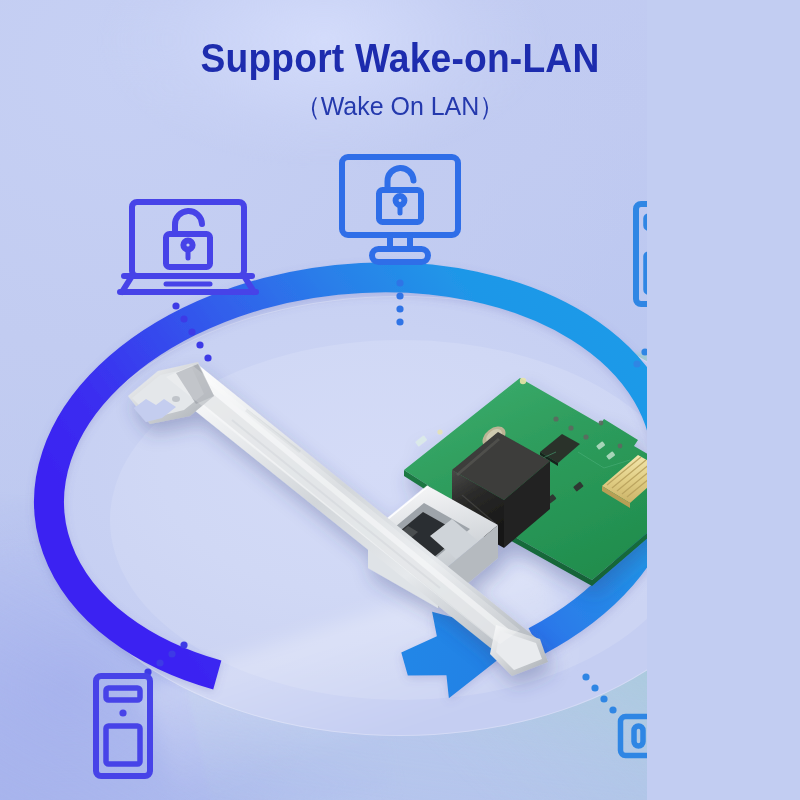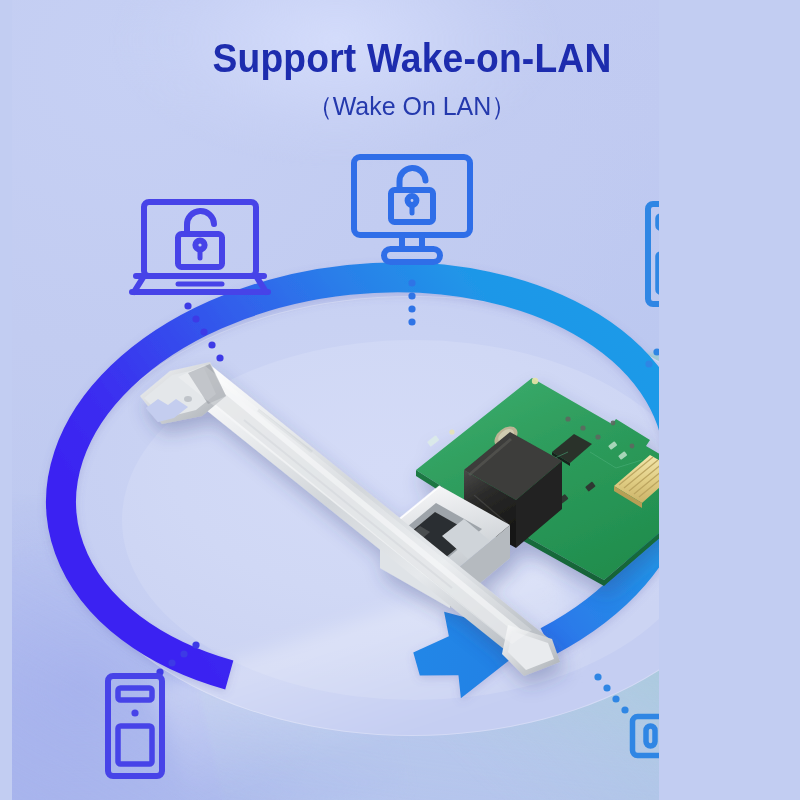--- a/index.html
+++ b/index.html
@@ -7,21 +7,20 @@
   body{
     width:800px;height:800px;overflow:hidden;
     font-family:"Liberation Sans", sans-serif;
     background:#c2cdf2;
   }
   #stage{
     position:relative;width:647px;height:800px;overflow:hidden;
     background:
       radial-gradient(120% 90% at 18% 8%,  #c6d0f4 0%, #c2ccf1 40%, rgba(194,204,241,0) 70%),
       linear-gradient(160deg,#c3cdf3 0%,#c0caf1 34%,#bcc8f0 56%,#b8c6ef 74%,#b3c2ee 100%);
-    margin-left: 12px;
   }
 
   
   .wash{position:absolute;pointer-events:none;}
   .wash-teal{
     right:-60px;bottom:-120px;width:520px;height:520px;
     background:linear-gradient(200deg,rgba(150,205,200,.72) 0%,rgba(168,214,205,.55) 30%,rgba(185,212,224,.18) 62%,rgba(185,205,235,0) 85%);
     transform:rotate(-12deg);
     filter:blur(2px);
   }

